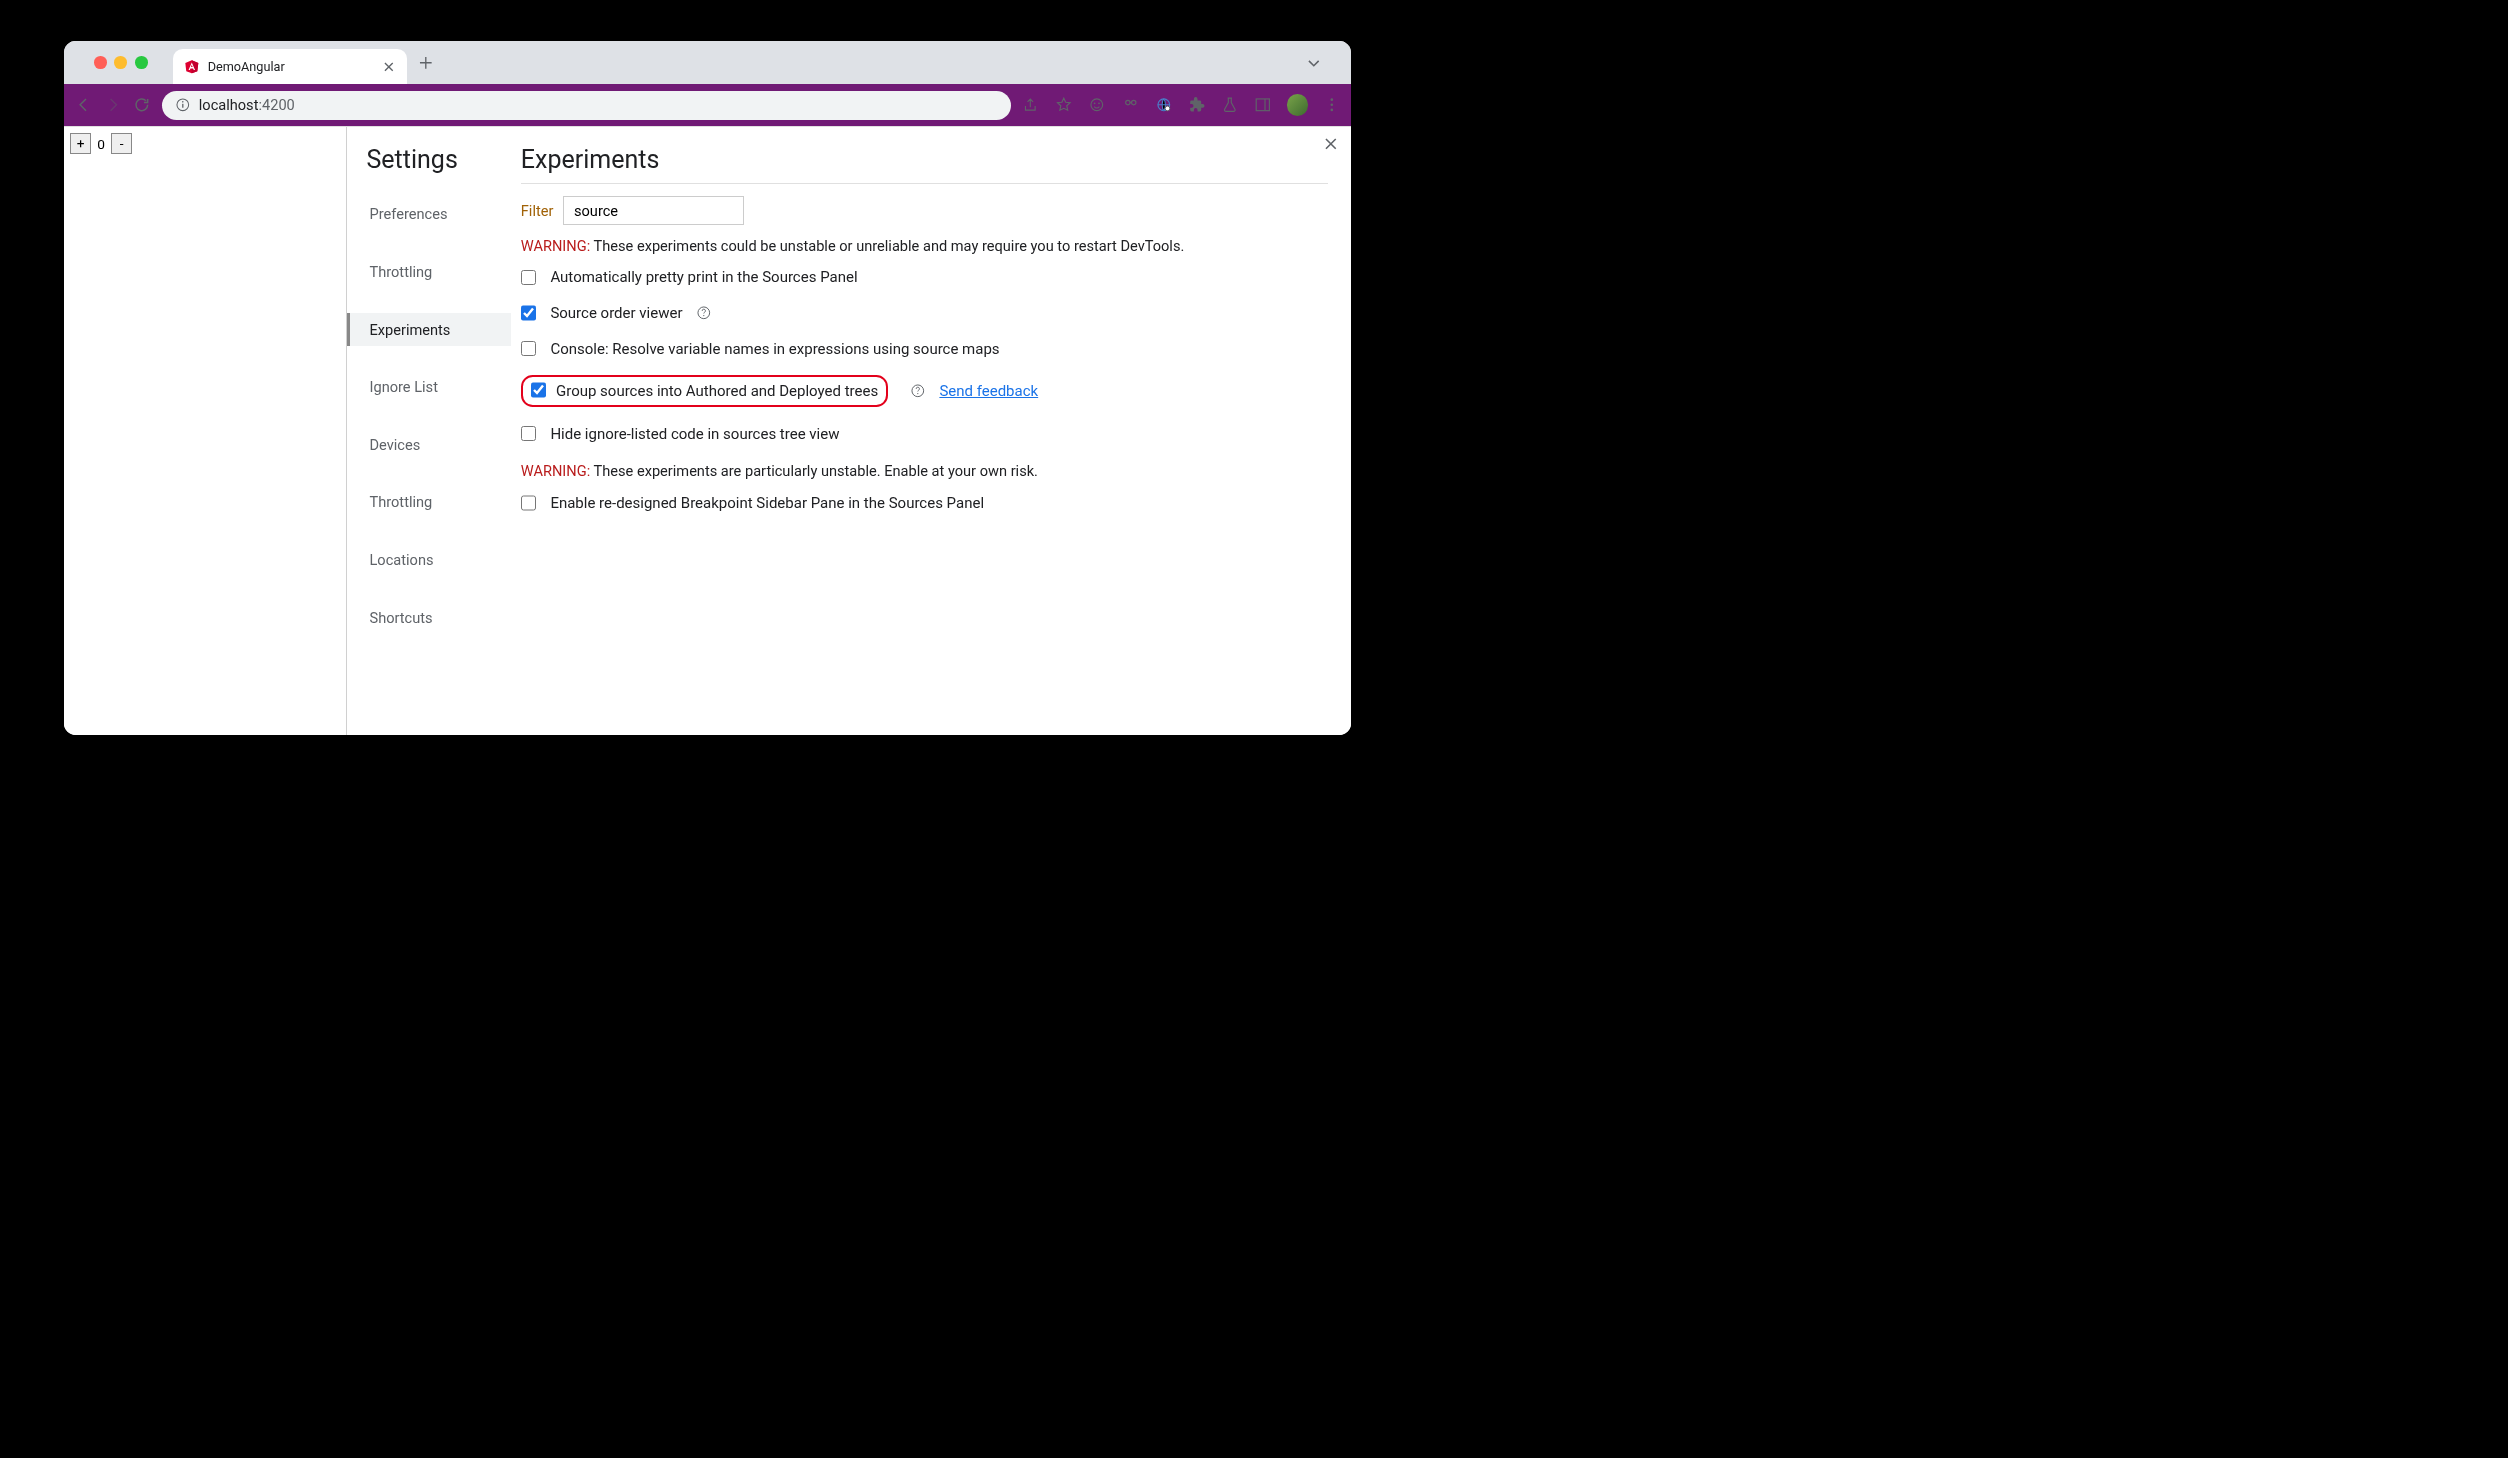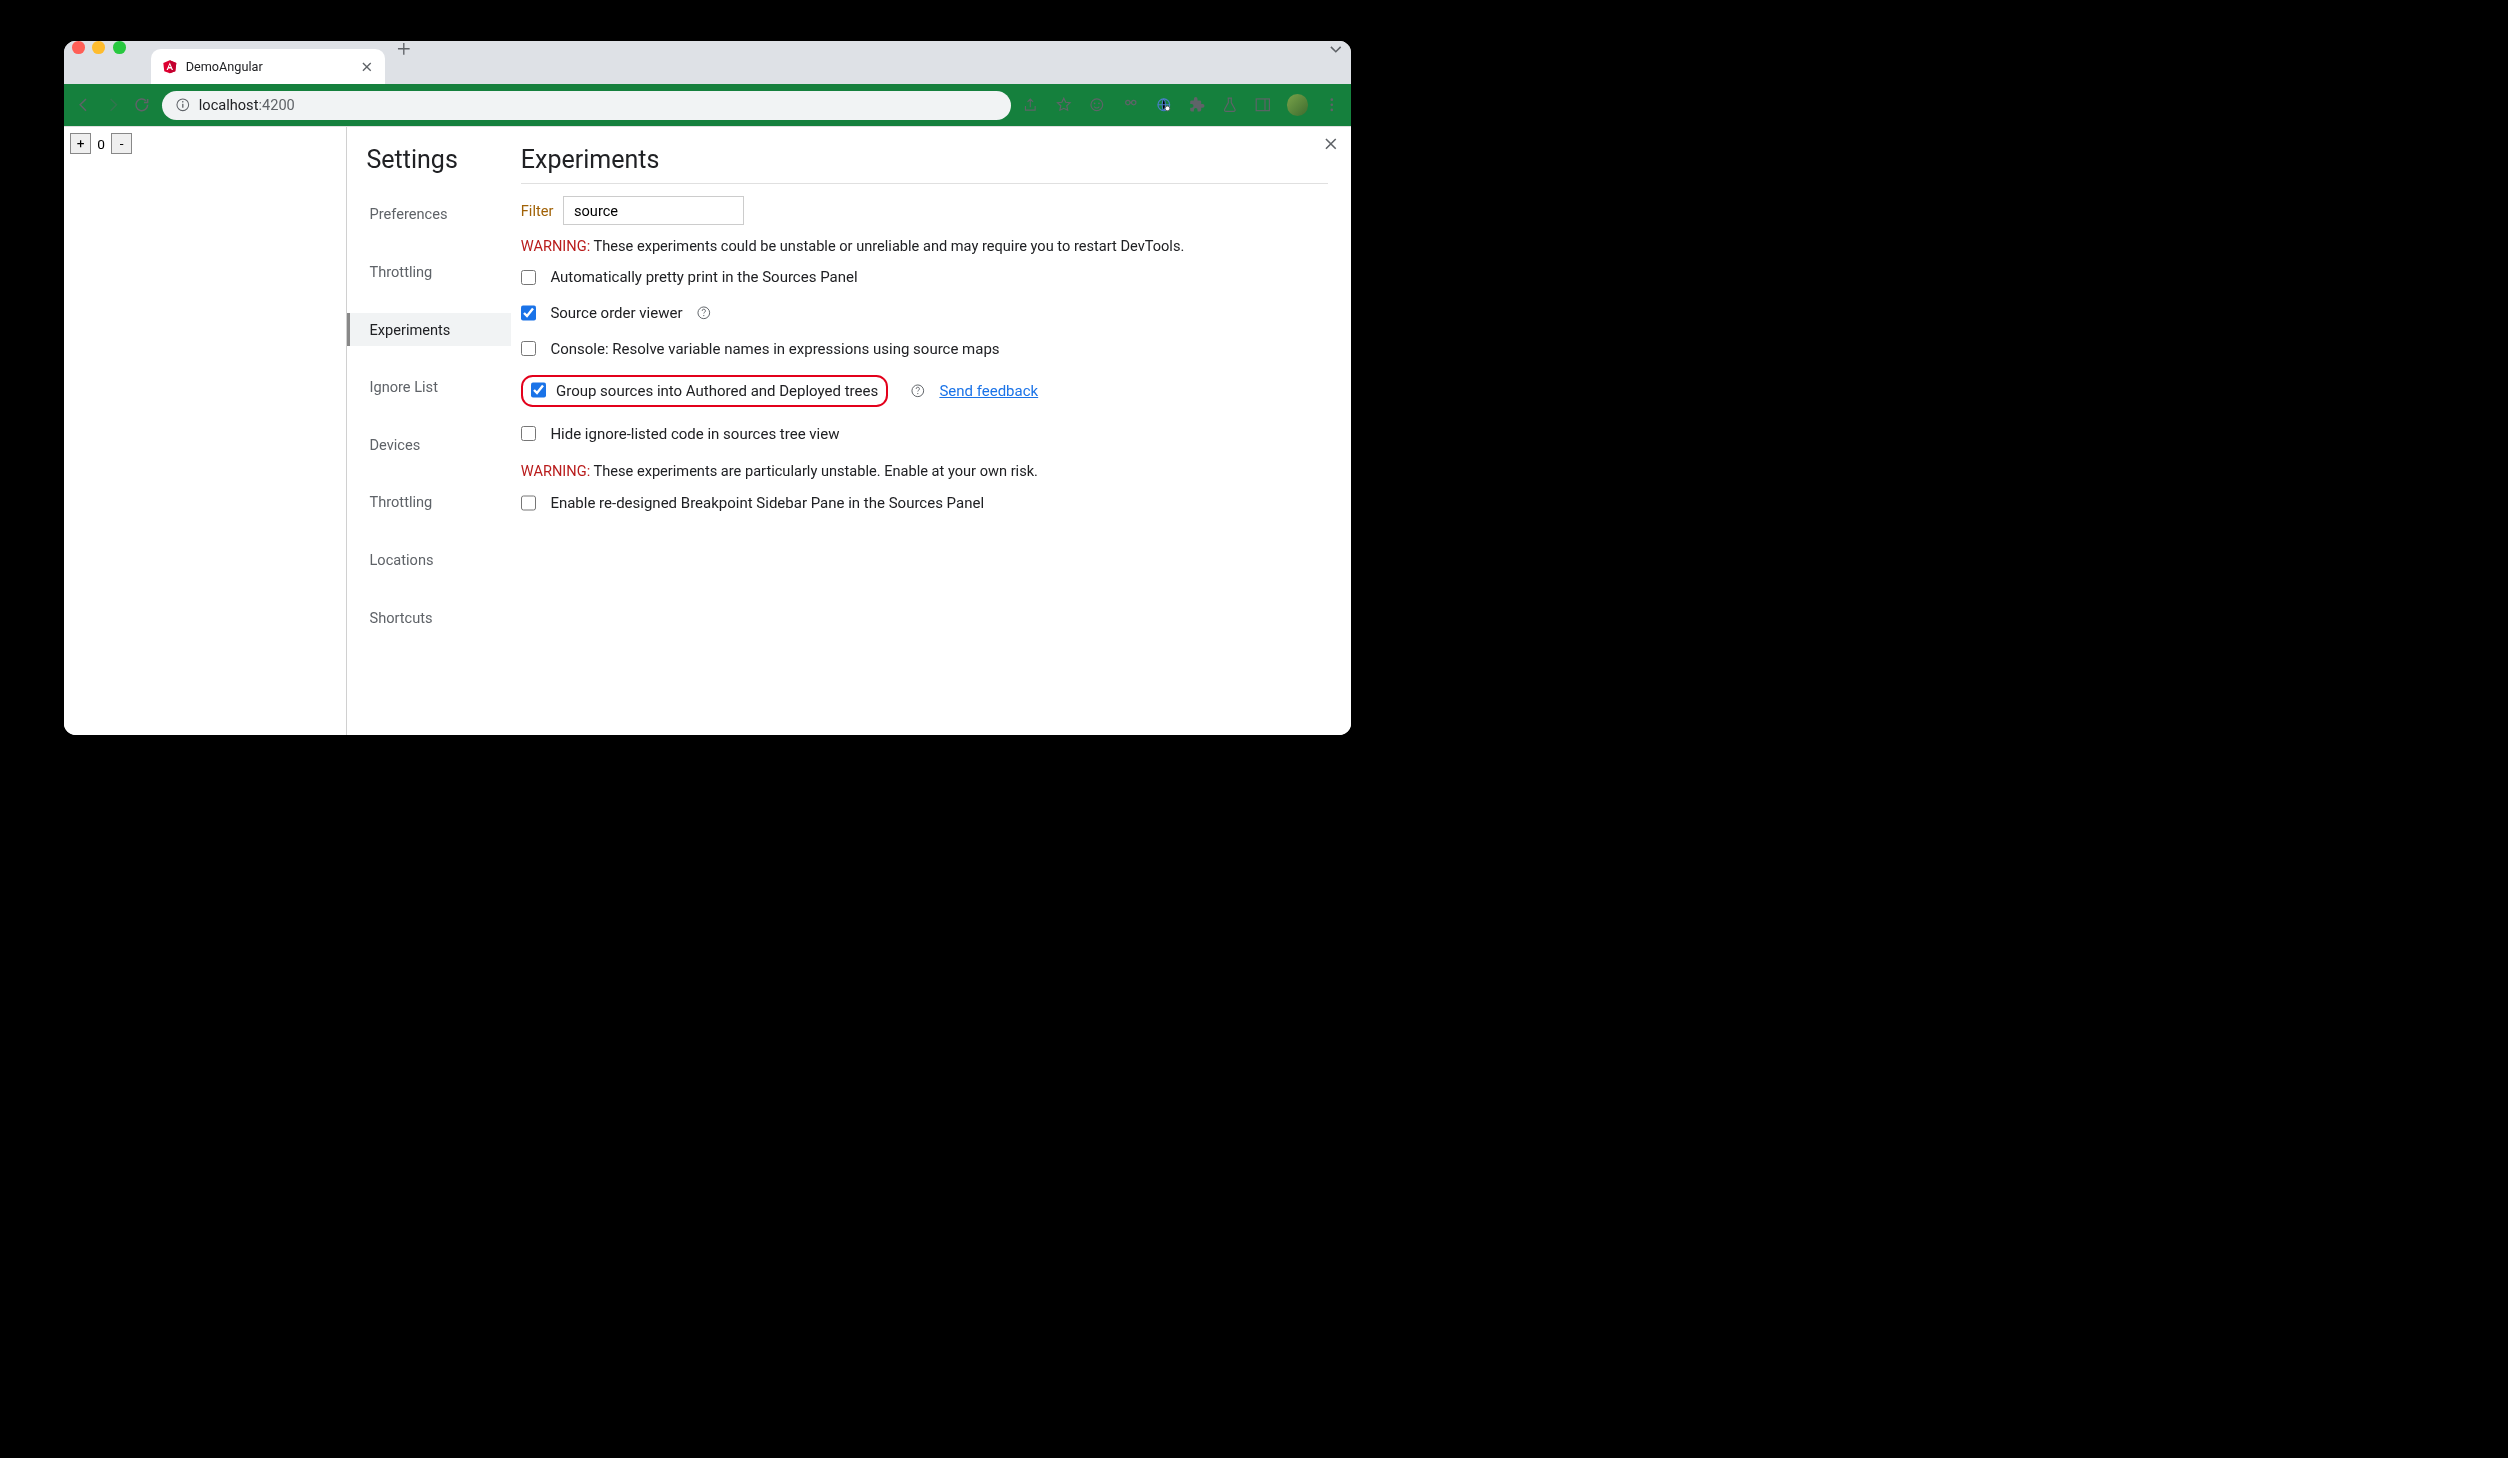--- a/index.html
+++ b/index.html
@@ -22,21 +22,22 @@
     box-shadow: 0 11.7px 39px rgba(0,0,0,0.5);
     overflow: hidden;
     display: flex;
     flex-direction: column;
   }
   
   .tab-strip {
     height: 43px;
     background: #dee1e6;
     display: flex;
-    padding: 0 2px;
+    align-items: center;
+    padding: 0 24px;
     position: relative;
   }
   .traffic-lights { display: flex; gap: 7.8px; margin-left: 5.9px; }
   .traffic-light { width: 12.7px; height: 12.7px; border-radius: 50%; }
   .tl-red { background: #ff5f57; }
   .tl-yellow { background: #febc2e; }
   .tl-green { background: #28c840; }
   .tab {
     margin-left: 25px;
     height: 35px;
@@ -55,21 +56,21 @@
     width: 15.6px; height: 15.6px; display:flex; align-items:center; justify-content:center;
   }
   .tab .tab-title { flex: 1; }
   .tab .tab-close { color:#5f6368; cursor:pointer; font-size:13.7px; }
   .new-tab { margin-left: 11.7px; color:#5f6368; font-size:19.5px; cursor:pointer; }
   .tabstrip-right { margin-left:auto; margin-right:5.9px; color:#5f6368; }
   .tabstrip-right svg { display:block; }
   
   .toolbar {
     height: 43px;
-    background: #15803d;
+    background: #701a75;
     display: flex;
     align-items: center;
     padding: 0 9.8px;
     gap: 9.8px;
     border-bottom: 1px solid #e0e0e0;
   }
   .nav-icon { width:19.5px; height:19.5px; display:flex; align-items:center; justify-content:center; color:#5f6368; cursor:pointer; }
   .nav-icon.disabled { opacity: 0.4; cursor: default; }
   .omnibox {
     flex: 1;

